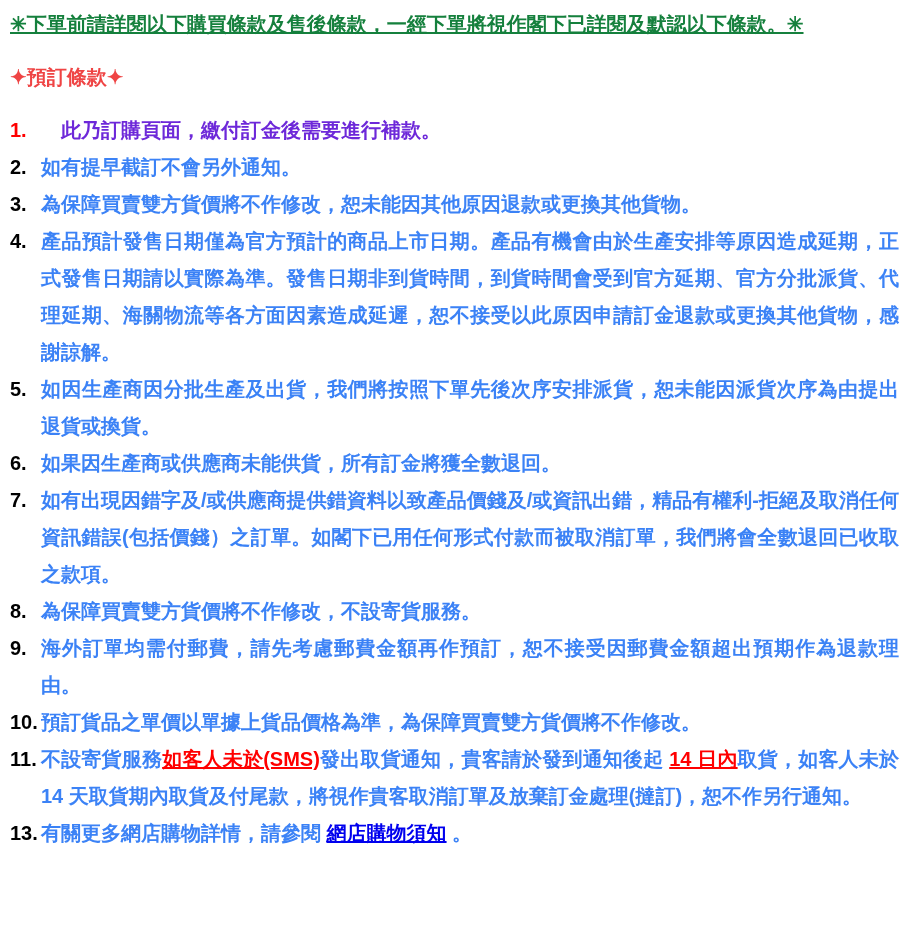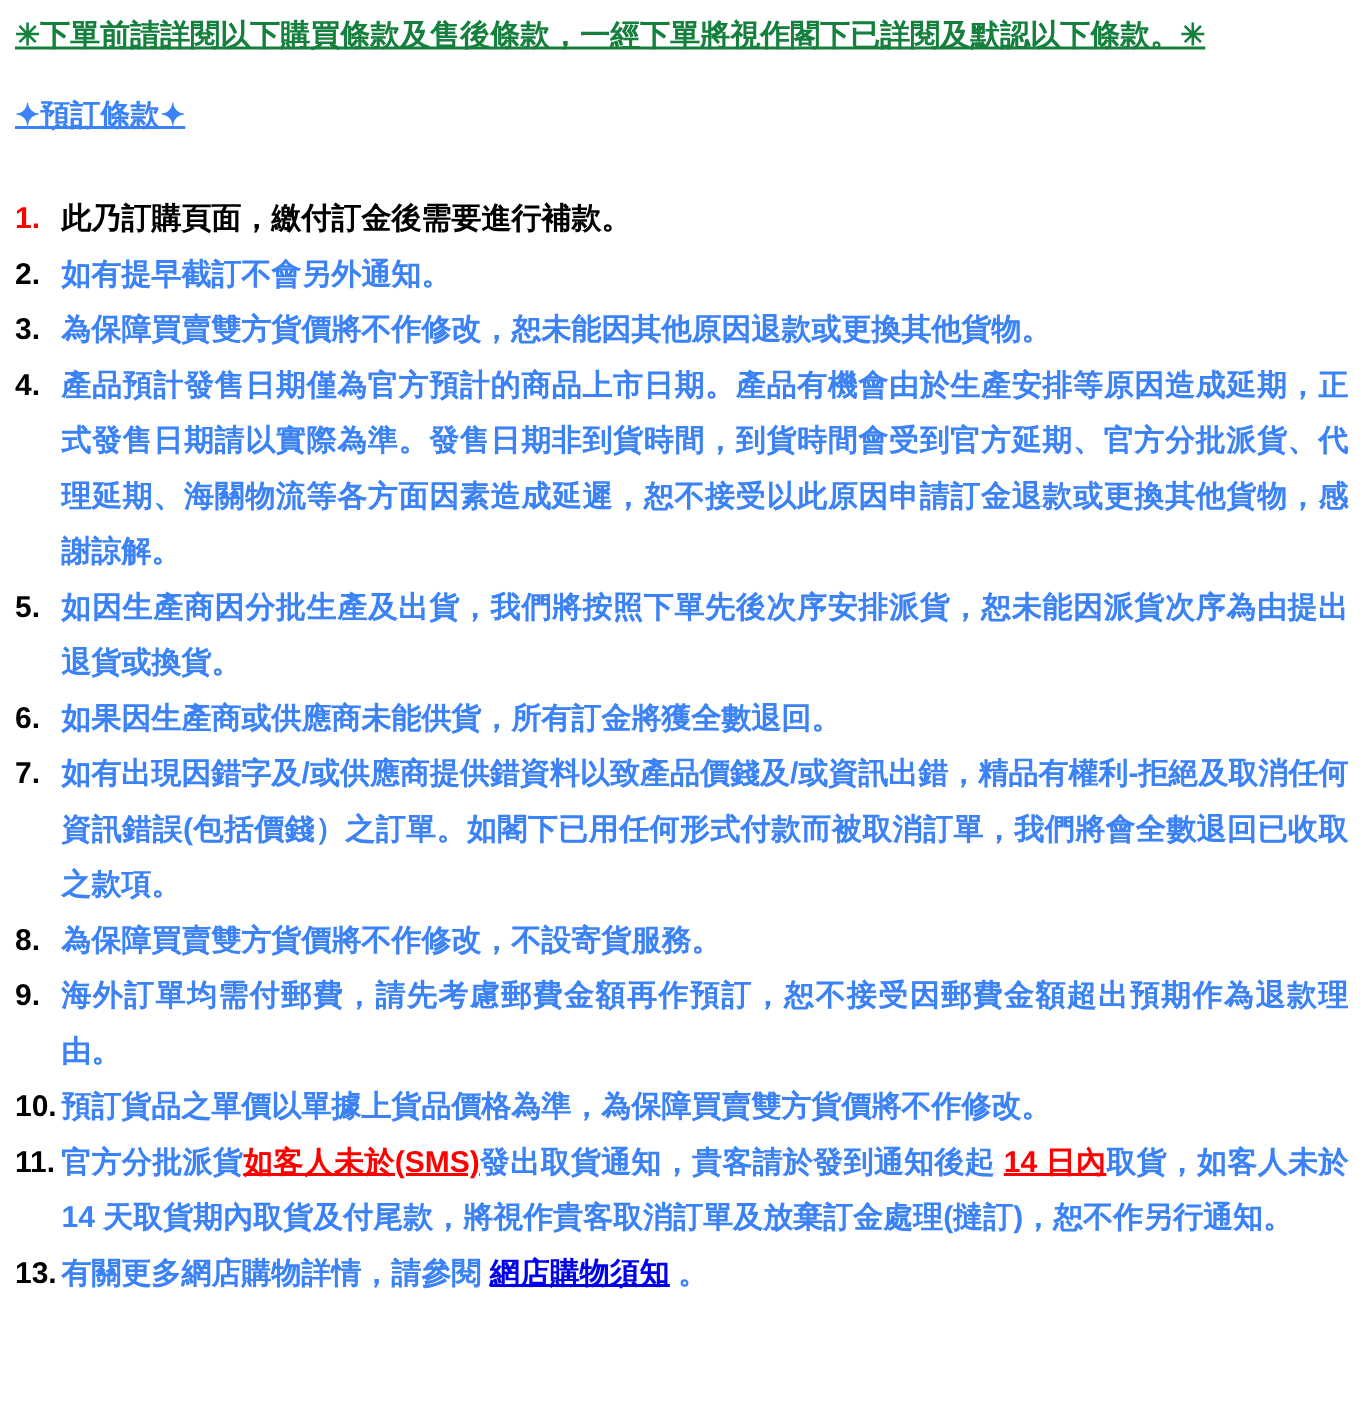--- a/index.html
+++ b/index.html
@@ -18,24 +18,23 @@
     color: #000000;
     background: #ffffff;
   }
   .warning {
     color: #15803d;
     text-decoration: underline;
     line-height: 1.6;
     margin-bottom: 22px;
   }
   .section-title {
-    color: #3b82f6;
-    text-decoration: underline;
+    color: #ef4444;
     line-height: 1.5;
-    margin-bottom: 36px;
+    margin-bottom: 20px;
   }
   .terms-list {
     margin: 0;
     padding: 0;
     list-style: none;
   }
   .term-item {
     display: flex;
     align-items: flex-start;
   }
@@ -43,21 +42,21 @@
     flex: 0 0 31px;
     line-height: 1.85;
     white-space: nowrap;
   }
   .term-text {
     flex: 1;
     line-height: 1.85;
     text-align: justify;
   }
   .seg-normal { color: #3b82f6; }
-  .seg-red { color: #000000; }
+  .seg-red { color: #6d28d9; margin-left: 20px; }
   .seg-red-underline { color: #ff0000; text-decoration: underline; }
   a.seg-link {
     color: #0000ee;
     text-decoration: underline;
     cursor: pointer;
   }
   .num-red { color: #ff0000; }
 </style>
 </head>
 <body>
@@ -103,20 +102,20 @@
       <li class="term-item">
         <span class="term-num">9.</span>
         <span class="term-text"><span class="seg-normal">海外訂單均需付郵費，請先考慮郵費金額再作預訂，恕不接受因郵費金額超出預期作為退款理由。</span></span>
       </li>
       <li class="term-item">
         <span class="term-num">10.</span>
         <span class="term-text"><span class="seg-normal">預訂貨品之單價以單據上貨品價格為準，為保障買賣雙方貨價將不作修改。</span></span>
       </li>
       <li class="term-item">
         <span class="term-num">11.</span>
-        <span class="term-text"><span class="seg-normal">官方分批派貨</span><span class="seg-red-underline">如客人未於(SMS)</span><span class="seg-normal">發出取貨通知，貴客請於發到通知後起 </span><span class="seg-red-underline">14 日內</span><span class="seg-normal">取貨，如客人未於 14 天取貨期內取貨及付尾款，將視作貴客取消訂單及放棄訂金處理(撻訂)，恕不作另行通知。</span></span>
+        <span class="term-text"><span class="seg-normal">不設寄貨服務</span><span class="seg-red-underline">如客人未於(SMS)</span><span class="seg-normal">發出取貨通知，貴客請於發到通知後起 </span><span class="seg-red-underline">14 日內</span><span class="seg-normal">取貨，如客人未於 14 天取貨期內取貨及付尾款，將視作貴客取消訂單及放棄訂金處理(撻訂)，恕不作另行通知。</span></span>
       </li>
       <li class="term-item">
         <span class="term-num">13.</span>
         <span class="term-text"><span class="seg-normal">有關更多網店購物詳情，請參閱 </span><a href="#" class="seg-link">網店購物須知</a><span class="seg-normal"> 。</span></span>
       </li>
     </ol>
 </div>
 
 </body></html>

